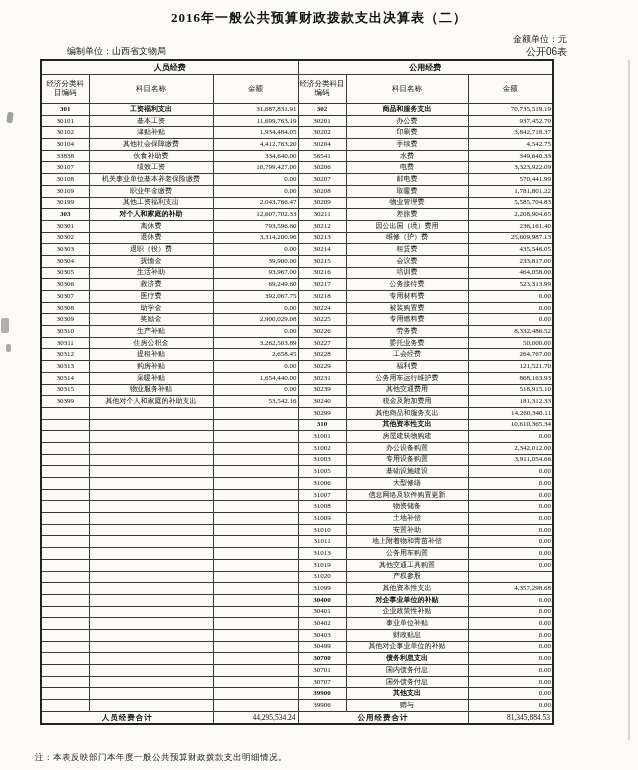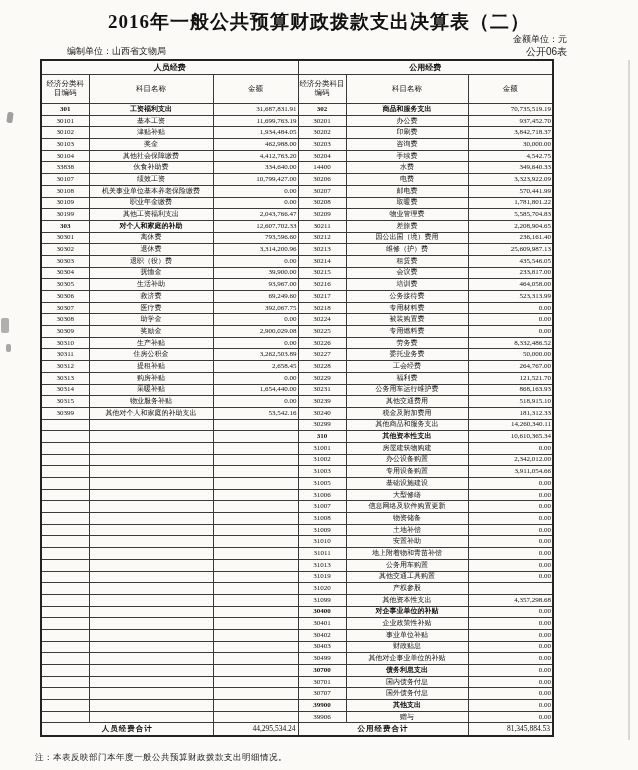--- a/index.html
+++ b/index.html
@@ -7,21 +7,21 @@
     width:638px;height:770px;
     background:#f7f6f2;
     font-family:"Liberation Sans",sans-serif;
     color:#1c1c1c;
     position:relative;
     overflow:hidden;
   }
   .page{position:absolute;inset:0;background:#fbfaf7;}
   .title{
     position:absolute;top:9px;left:0;right:0;
-    text-align:center;font-size:19px;font-weight:bold;
+    text-align:center;font-size:13px;font-weight:bold;
     letter-spacing:1px;color:#111;
     font-family:"Liberation Serif",serif;
   }
   .meta-unit{
     position:absolute;top:33px;right:71px;
     font-size:9px;color:#222;
   }
   .meta-prepared{
     position:absolute;top:45px;left:35px;
     font-size:9px;color:#222;padding-left:32px;
@@ -129,40 +129,32 @@
         </tr>
         <tr>
           <td class="code">30102</td>
           <td class="name">津贴补贴</td>
           <td class="amt">1,934,484.05</td>
           <td class="code">30202</td>
           <td class="name">印刷费</td>
           <td class="amt">3,842,718.37</td>
         </tr>
         <tr>
-          <td class="code">30103</td>
-          <td class="name">奖金</td>
-          <td class="amt">462,988.00</td>
-          <td class="code">30203</td>
-          <td class="name">咨询费</td>
-          <td class="amt">30,000.00</td>
-        </tr>
-        <tr>
           <td class="code">30104</td>
           <td class="name">其他社会保障缴费</td>
           <td class="amt">4,412,763.20</td>
           <td class="code">30204</td>
           <td class="name">手续费</td>
           <td class="amt">4,542.75</td>
         </tr>
         <tr>
           <td class="code">33838</td>
           <td class="name">伙食补助费</td>
           <td class="amt">334,640.00</td>
-          <td class="code">14400</td>
+          <td class="code">56541</td>
           <td class="name">水费</td>
           <td class="amt">349,640.33</td>
         </tr>
         <tr>
           <td class="code">30107</td>
           <td class="name">绩效工资</td>
           <td class="amt">10,799,427.00</td>
           <td class="code">30206</td>
           <td class="name">电费</td>
           <td class="amt">3,323,922.09</td>

